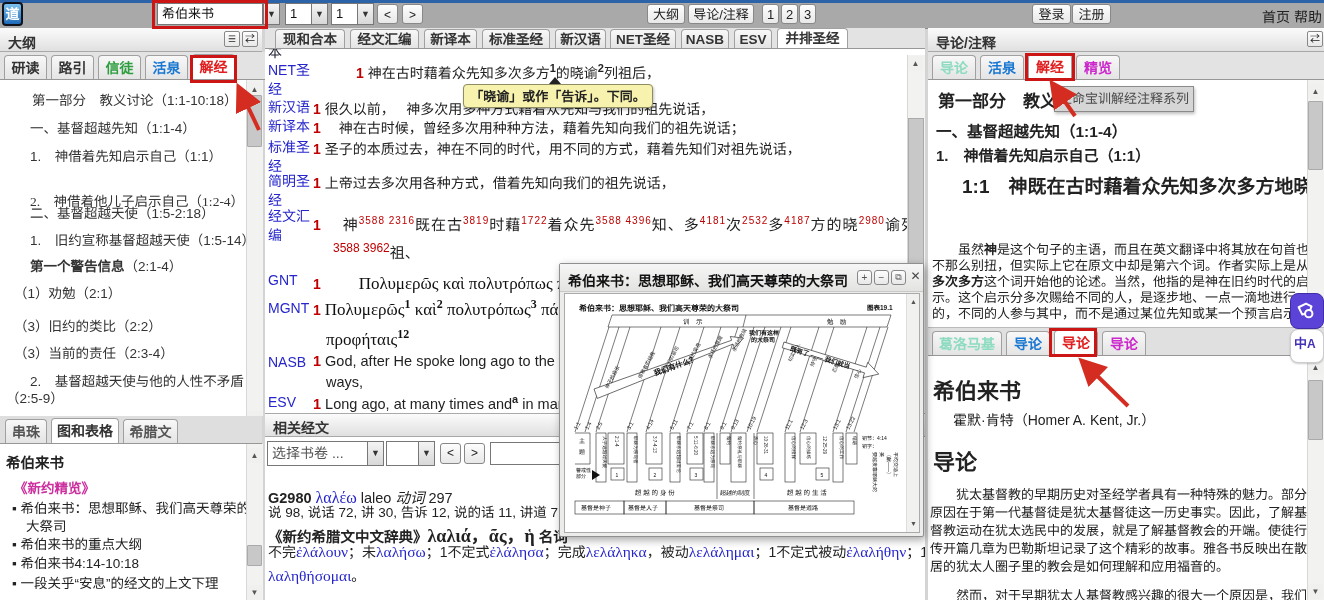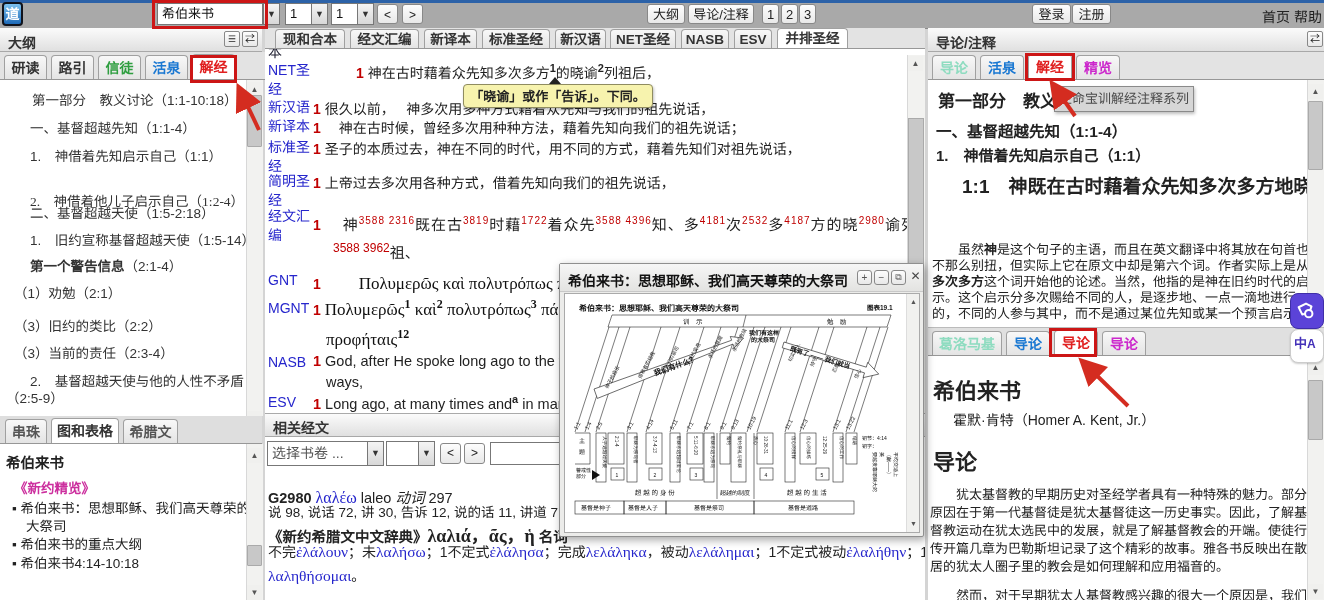--- a/index.html
+++ b/index.html
@@ -100,20 +100,21 @@
   <div class="tab" style="left:123px;width:55px;color:#555;">希腊文</div>
 </div>
 <div class="white" style="left:0;top:444px;width:262px;height:156px;"></div>
 <div style="position:absolute;left:0;top:444px;width:246px;height:156px;overflow:hidden;font-size:13.5px;color:#222;white-space:nowrap;">
   <div class="abs" style="left:6px;top:7px;font-weight:bold;font-size:14.5px;">希伯来书</div>
   <div class="abs" style="left:14px;top:33px;color:#cc2f9e;font-weight:bold;">《新约精览》</div>
   <div class="abs" style="left:12px;top:53px;">▪ 希伯来书：思想耶稣、我们高天尊荣的</div>
   <div class="abs" style="left:26px;top:71px;">大祭司</div>
   <div class="abs" style="left:12px;top:89px;">▪ 希伯来书的重点大纲</div>
   <div class="abs" style="left:12px;top:108px;">▪ 希伯来书4:14-10:18</div>
+  <div class="abs" style="left:12px;top:128px;">▪ 一段关乎“安息”的经文的上文下理</div>
   <div class="abs" style="left:6px;top:152px;font-weight:bold;font-size:14.5px;">雅各书</div>
 </div>
 <div class="sbtrack" style="left:246px;top:444px;width:16px;height:156px;"></div>
 <div class="sbbtn" style="left:247px;top:448px;">▲</div>
 <div class="sbthumb" style="left:247px;top:545px;height:19px;"></div>
 <div class="sbbtn" style="left:247px;top:585px;">▼</div>
 
 <div class="tabrow" style="left:265px;top:28px;width:660px;height:21px;">
   <div class="tab mtab" style="left:10px;width:70px;">现和合本</div>
   <div class="tab mtab" style="left:85px;width:69px;">经文汇编</div>

